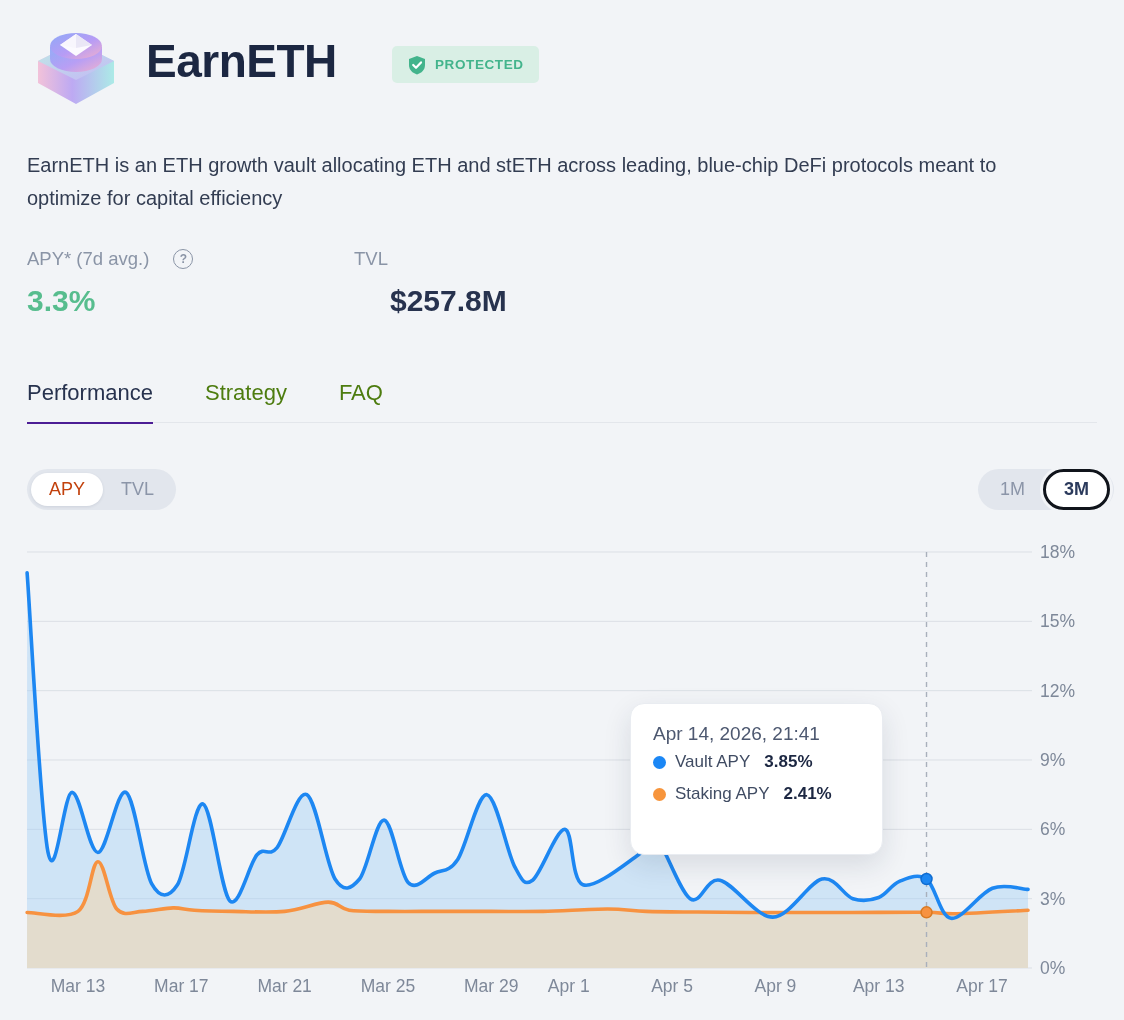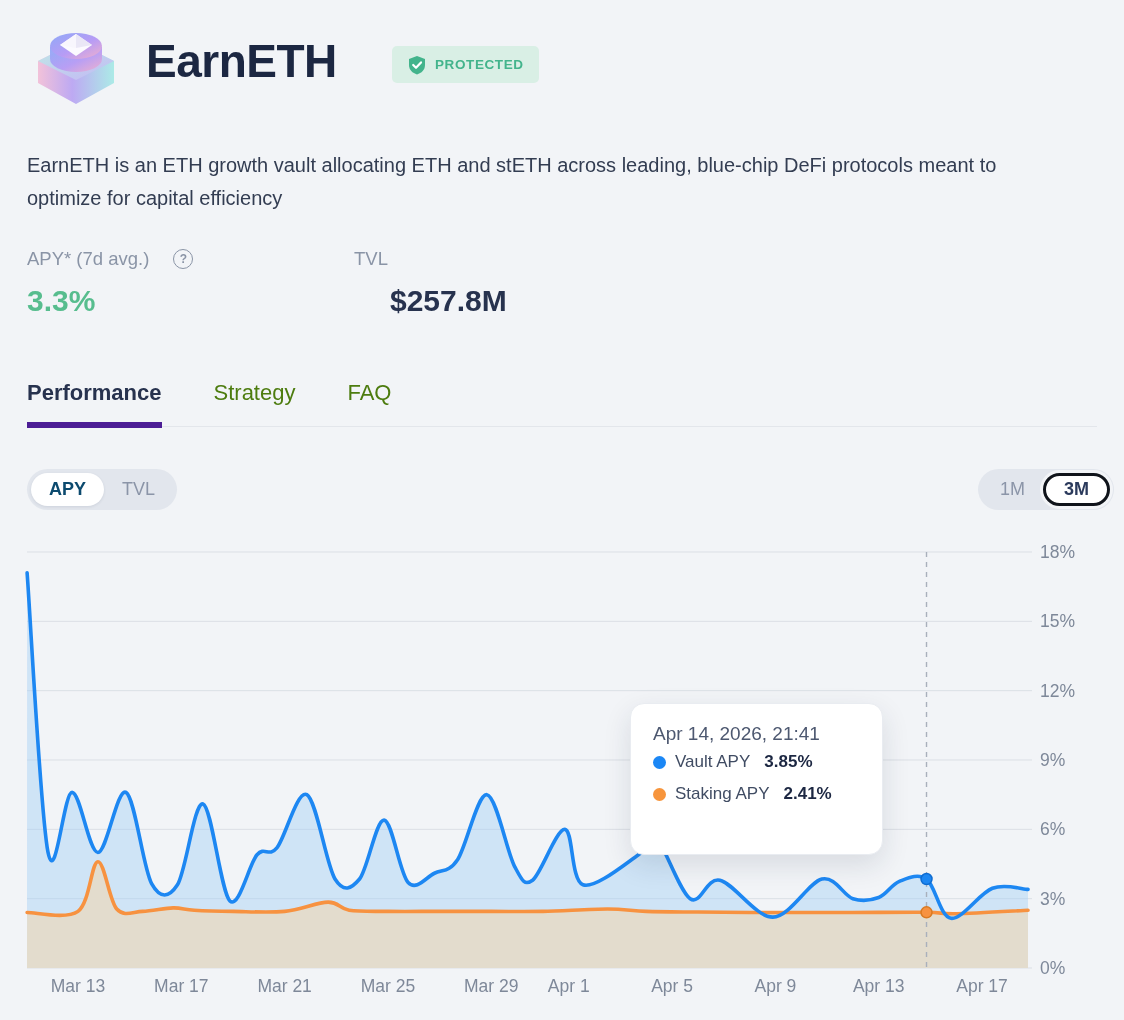--- a/index.html
+++ b/index.html
@@ -24,31 +24,31 @@
   .stat-tvl-label { left:354px; }
   .help { width:20px; height:20px; border:1.8px solid #8a94a6; border-radius:50%; display:inline-flex;
           align-items:center; justify-content:center; font-size:12px; font-weight:700; color:#8a94a6; }
   .stat-value { position:absolute; top:284px; font-size:30px; font-weight:700; }
   .stat-apy-value { left:27px; color:#57bd8e; }
   .stat-tvl-value { left:354px; color:#27324e;margin-left:36px; }
 
   
   .tabs { position:absolute; left:27px; top:376px; right:27px; display:flex; gap:52px; border-bottom:1px solid #e3e6eb; }
   .tab { font-size:22px; padding:4px 0 16px 0; color:#4d7c0f; cursor:pointer; }
-  .tab.active { color:#27324e; font-weight:700; border-bottom:6px solid #4c1d95; margin-bottom:-2px; }
+  .tab.active { color:#27324e; font-weight:400; border-bottom:2px solid #4c1d95; margin-bottom:-2px; }
 
   
   .seg-group { position:absolute; top:469px; height:41px; background:#e2e6ed; border-radius:21px;
                display:flex; align-items:center; padding:0 4px; }
   .seg { font-size:18px; color:#8b95a8; padding:0 18px; height:33px; display:flex; align-items:center; border-radius:17px; cursor:pointer; }
   .metric-group { left:27px; }
-  .seg.on-white { background:#fff; color:#0c4a6e; font-weight:700; box-shadow:0 1px 3px rgba(30,40,70,.10); }
+  .seg.on-white { background:#fff; color:#c2410c; font-weight:400; box-shadow:0 1px 3px rgba(30,40,70,.10); }
   .range-group { left:978px; }
   .seg.on-ring { background:#fff; color:#2b3a5c; font-weight:700; border:3px solid #10141b; border-radius:22px;
-                 height:33px; box-shadow:0 0 0 3px #f2f4f7; }
+                 height:41px; box-shadow:0 0 0 3px #f2f4f7; }
 
   
   #chart { position:absolute; left:0; top:540px; }
 
   
   .tooltip { position:absolute; left:630px; top:703px; width:253px; height:152px; background:#fff;
              border:1px solid #e9ecf1; border-radius:14px; box-shadow:0 10px 28px rgba(25,39,68,.12);
              padding:19px 22px; }
   .tooltip .date { font-size:19px; color:#4d5870; margin-bottom:7px; }
   .t-row { display:flex; align-items:center; gap:9px; margin-bottom:12px; font-size:17px; color:#404c63; }

